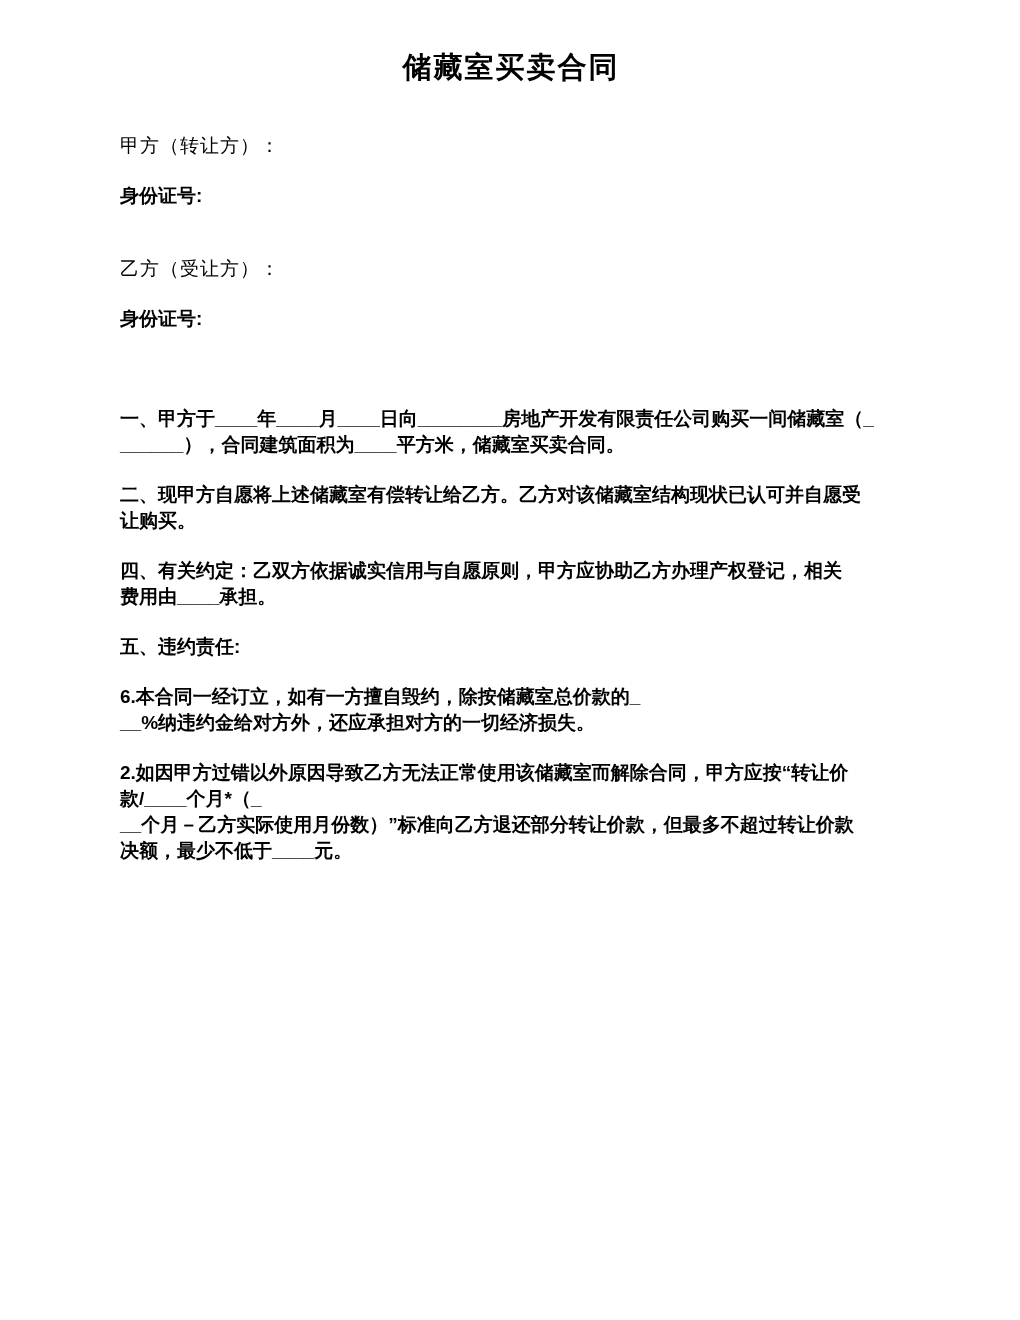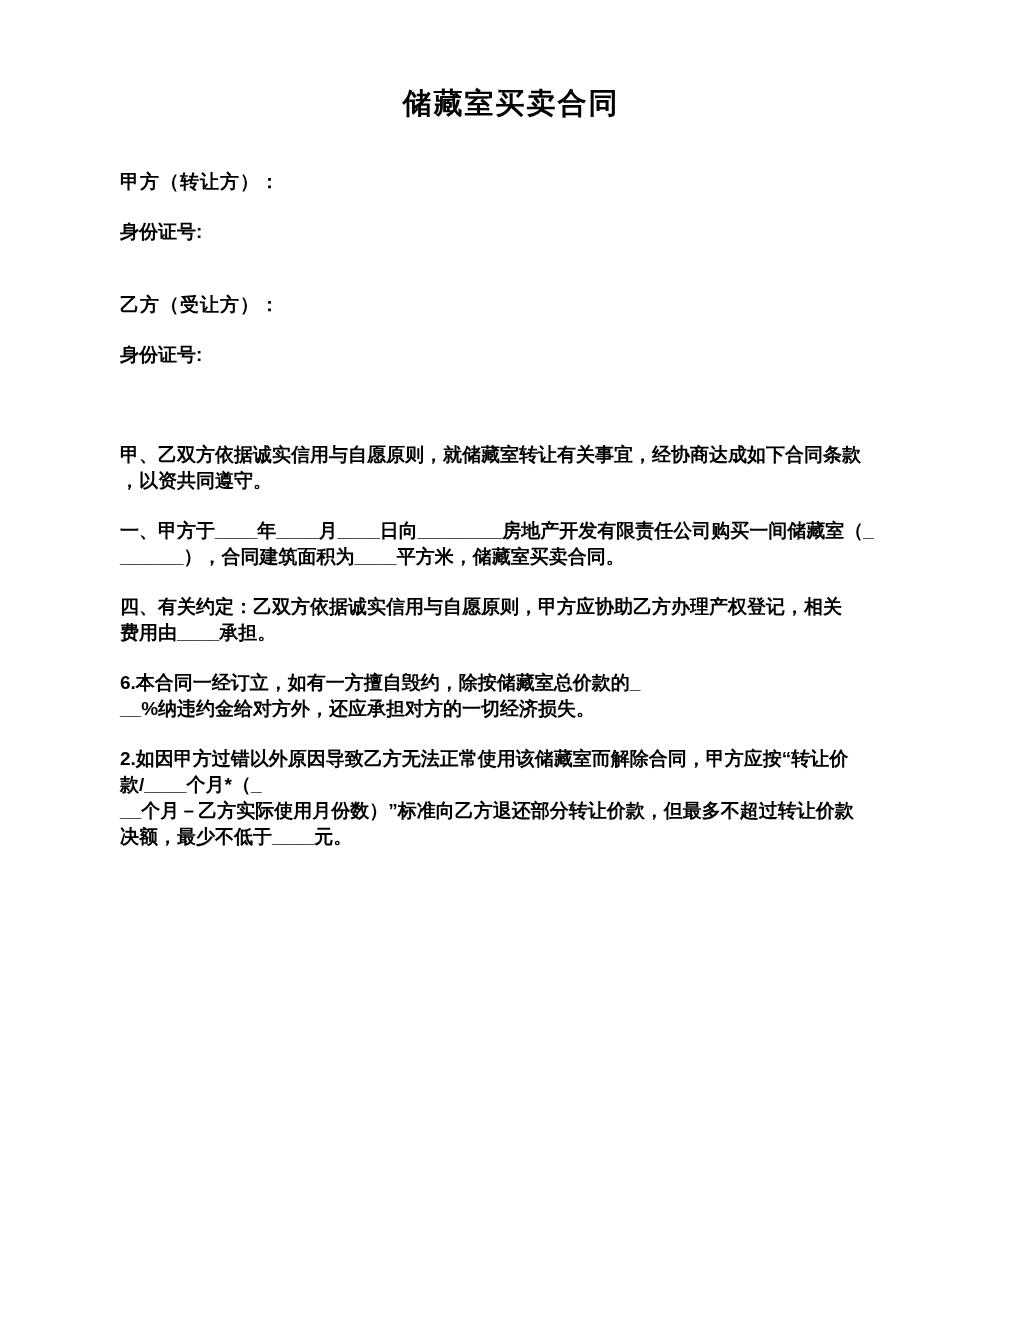--- a/index.html
+++ b/index.html
@@ -8,21 +8,21 @@
     background: #ffffff;
   }
   .page {
     position: relative;
     width: 1020px;
     height: 1072px;
     margin: 0 auto;
     background: #ffffff;
     color: #000000;
     box-sizing: border-box;
-    padding: 84px 118px 0 120px;
+    padding: 48px 118px 0 120px;
     font-family: "Liberation Sans", "DejaVu Sans", sans-serif;
     overflow: hidden;
   }
   .doc-title {
     margin: 0 0 30px 0;
     font-size: 29px;
     line-height: 38px;
     font-weight: 700;
     text-align: center;
     letter-spacing: 2px;
@@ -30,21 +30,21 @@
   }
   .para {
     margin: 0 0 24px 0;
     font-size: 19px;
     line-height: 26px;
     font-weight: 700;
     white-space: pre-wrap;
     word-break: break-all;
   }
   .para.bold {
-    font-weight: 700;
+    font-weight: 400;
     letter-spacing: 1px;
     margin-top: 47px;
   }
   .blank-line {
     height: 50px;
   }
 </style>
 </head>
 <body>
 
@@ -55,31 +55,32 @@
   <p class="para bold">甲方（转让方）：</p>
 
   <p class="para">身份证号:</p>
 
   <p class="para bold">乙方（受让方）：</p>
 
   <p class="para">身份证号:</p>
 
   <div class="blank-line"></div>
 
-  <p class="para">甲、乙双方依据诚实信用与自愿原则，就储藏室转让有关事宜，经协商达成如下合同条款
-，以资共同遵守。</p>
 
   <p class="para">一、甲方于____年____月____日向________房地产开发有限责任公司购买一间储藏室（_
 ______），合同建筑面积为____平方米，储藏室买卖合同。</p>
 
+  <p class="para">二、现甲方自愿将上述储藏室有偿转让给乙方。乙方对该储藏室结构现状已认可并自愿受
+让购买。</p>
 
 
   <p class="para">四、有关约定：乙双方依据诚实信用与自愿原则，甲方应协助乙方办理产权登记，相关
 费用由____承担。</p>
 
+  <p class="para">五、违约责任:</p>
 
   <p class="para">6.本合同一经订立，如有一方擅自毁约，除按储藏室总价款的_
 __%纳违约金给对方外，还应承担对方的一切经济损失。</p>
 
   <p class="para">2.如因甲方过错以外原因导致乙方无法正常使用该储藏室而解除合同，甲方应按“转让价
 款/____个月*（_
 __个月－乙方实际使用月份数）”标准向乙方退还部分转让价款，但最多不超过转让价款
 决额，最少不低于____元。</p>
 
 

